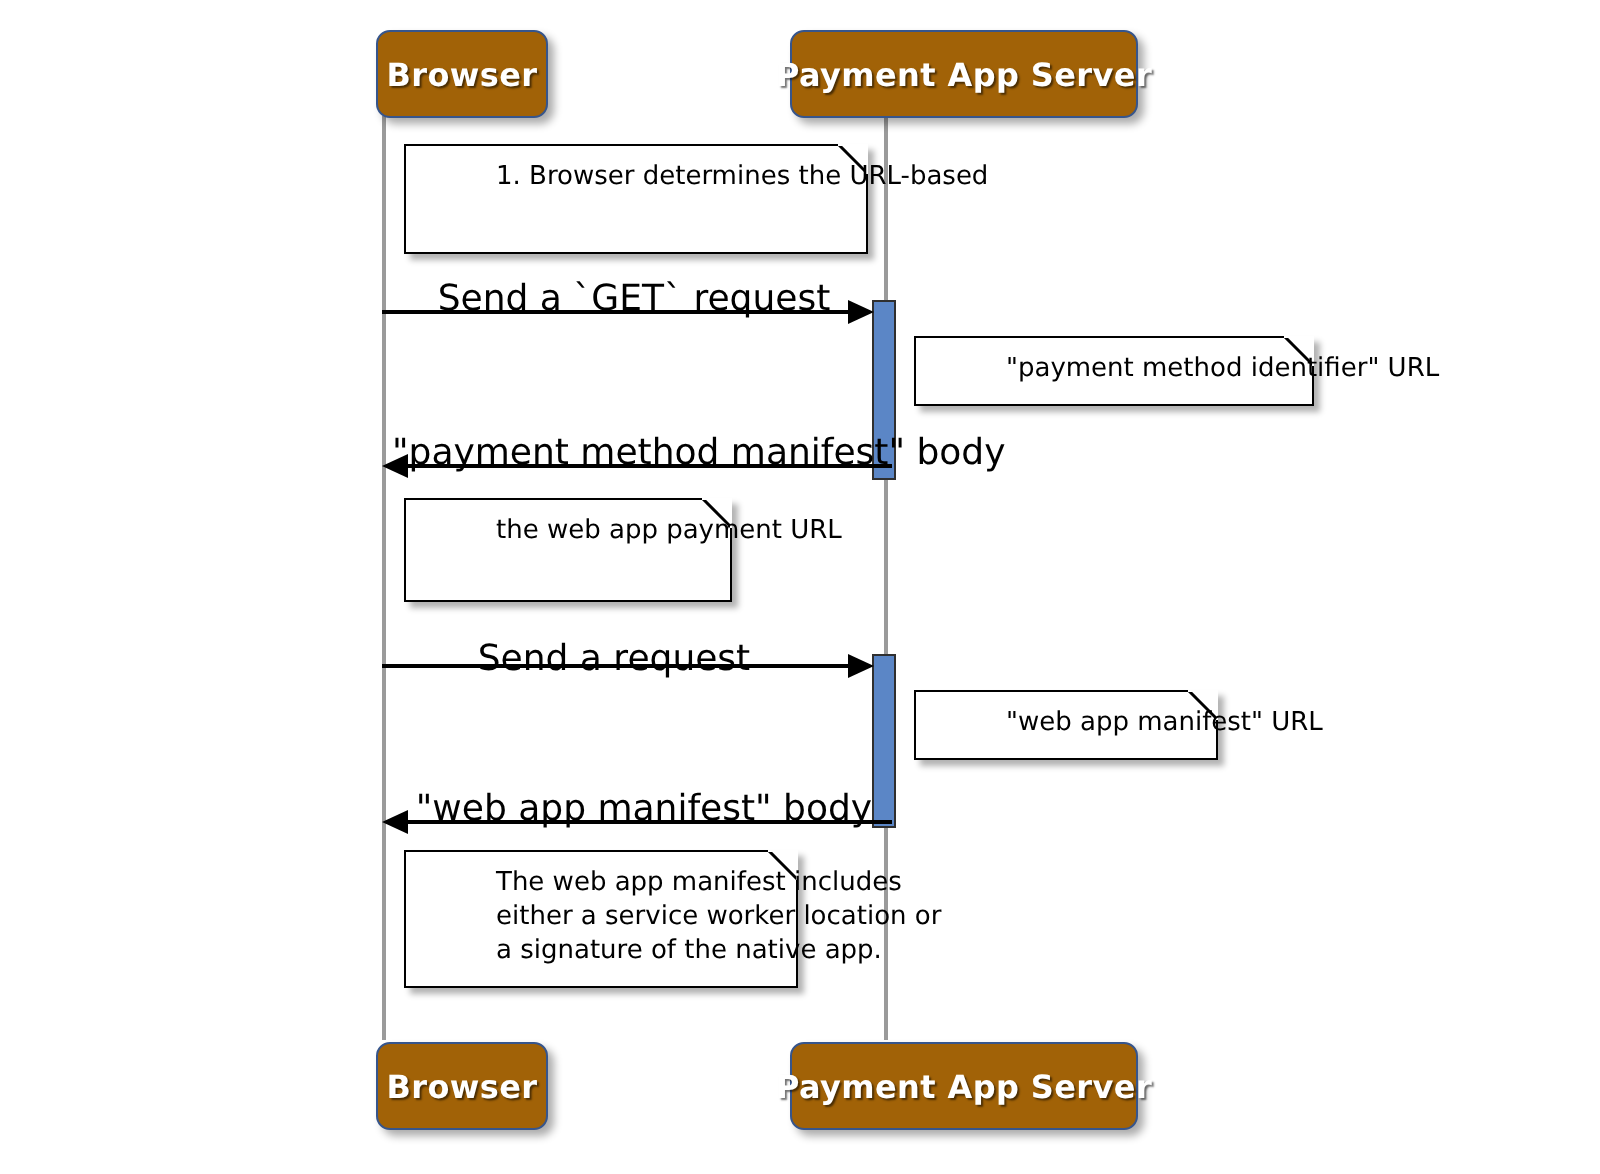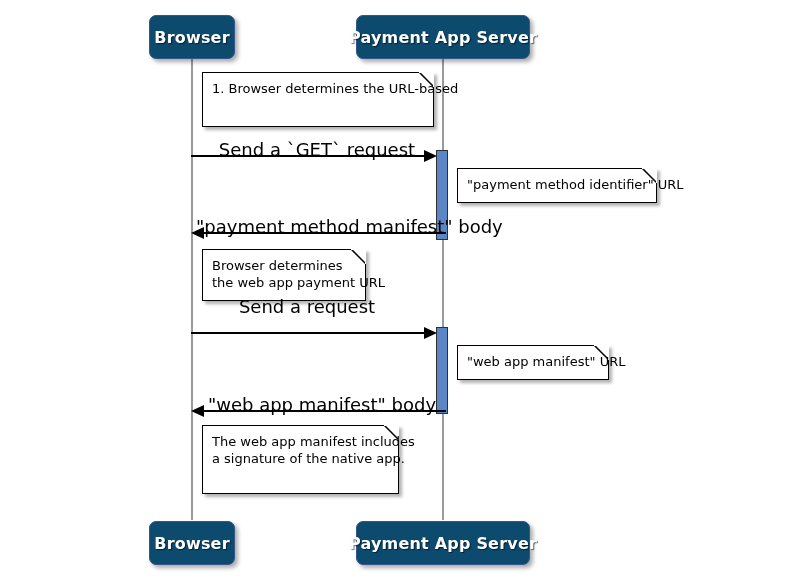--- a/index.html
+++ b/index.html
@@ -22,28 +22,29 @@
   
   .lifeline {
     position: absolute;
     width: 2px;
     background: #9a9a9a;
   }
 
   
   .participant {
     position: absolute;
-    background: #0c4a6e;
+    background: #a16207;
     border: 1px solid #36558c;
     border-radius: 7px;
     box-shadow: 3px 3px 4px rgba(0,0,0,0.33);
     display: flex;
     align-items: center;
     justify-content: center;
     box-sizing: border-box;
+    margin-left: 39px;
   }
   .participant .plabel {
     color: #ffffff;
     font-size: 16px;
     font-weight: bold;
     letter-spacing: 0.2px;
     text-shadow: 1px 1px 1px rgba(0,0,0,0.55);
     white-space: nowrap;
   }
 
@@ -101,20 +102,21 @@
     right: -1px;
     width: 20px;
     height: 20px;
     overflow: hidden;
     pointer-events: none;
   }
   .note .fold-diag svg { display: block; }
   .note .ntext {
     position: relative;
     z-index: 2;
+    margin-left: 36px;
   }
   .note .nline { display: block; white-space: nowrap; }
 </style>
 </head>
 <body>
 
 <div id="diagram">
 
   <div class="lifeline" style="left:191px; top:58px; height:462px;"></div>
   <div class="lifeline" style="left:442px; top:58px; height:462px;"></div>
@@ -167,28 +169,27 @@
   <div class="note" style="left:202px; top:249px; width:164px; height:52px;">
     <div class="fold-diag">
       <svg width="20" height="20" viewBox="0 0 20 20">
         <polygon points="20,0 20,15 5,0" fill="#ffffff"></polygon>
         <polyline points="5,0 20,15" fill="none" stroke="#000000" stroke-width="1.5"></polyline>
         <polyline points="20,0 20,15" fill="none" stroke="#ffffff" stroke-width="2"></polyline>
         <polyline points="5,0 20,0" fill="none" stroke="#ffffff" stroke-width="2"></polyline>
       </svg>
     </div>
     <div class="ntext">
-      <span class="nline">Browser determines</span>
       <span class="nline">the web app payment URL</span>
     </div>
   </div>
 
   <div class="activation" style="left:436px; top:327px; height:87px;"></div>
 
-  <div class="msg-label" style="left:191px; top:296px; width:232px;">Send a request</div>
+  <div class="msg-label" style="left:191px; top:319px; width:232px;">Send a request</div>
   <div class="msg-line" style="left:191px; top:332px; width:243px;"></div>
   <div class="arrowhead right" style="left:424px; top:327px;"></div>
 
   <div class="note" style="left:457px; top:345px; width:152px; height:35px;">
     <div class="fold-diag">
       <svg width="20" height="20" viewBox="0 0 20 20">
         <polygon points="20,0 20,15 5,0" fill="#ffffff"></polygon>
         <polyline points="5,0 20,15" fill="none" stroke="#000000" stroke-width="1.5"></polyline>
         <polyline points="20,0 20,15" fill="none" stroke="#ffffff" stroke-width="2"></polyline>
         <polyline points="5,0 20,0" fill="none" stroke="#ffffff" stroke-width="2"></polyline>
@@ -207,20 +208,21 @@
     <div class="fold-diag">
       <svg width="20" height="20" viewBox="0 0 20 20">
         <polygon points="20,0 20,15 5,0" fill="#ffffff"></polygon>
         <polyline points="5,0 20,15" fill="none" stroke="#000000" stroke-width="1.5"></polyline>
         <polyline points="20,0 20,15" fill="none" stroke="#ffffff" stroke-width="2"></polyline>
         <polyline points="5,0 20,0" fill="none" stroke="#ffffff" stroke-width="2"></polyline>
       </svg>
     </div>
     <div class="ntext">
       <span class="nline">The web app manifest includes</span>
+      <span class="nline">either a service worker location or</span>
       <span class="nline">a signature of the native app.</span>
     </div>
   </div>
 
   <div class="participant" style="left:149px; top:521px; width:86px; height:44px;">
     <span class="plabel">Browser</span>
   </div>
   <div class="participant" style="left:356px; top:521px; width:174px; height:44px;">
     <span class="plabel">Payment App Server</span>
   </div>

